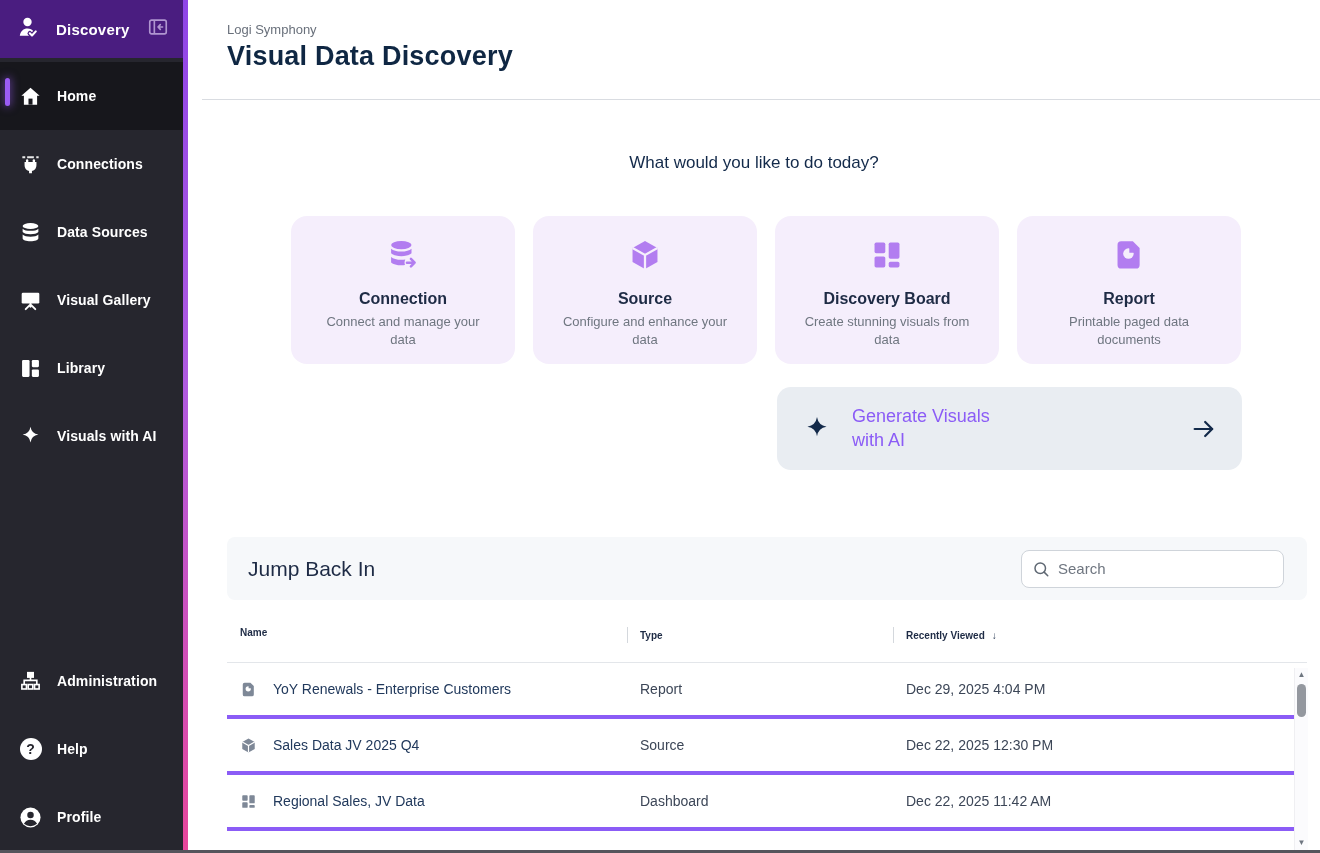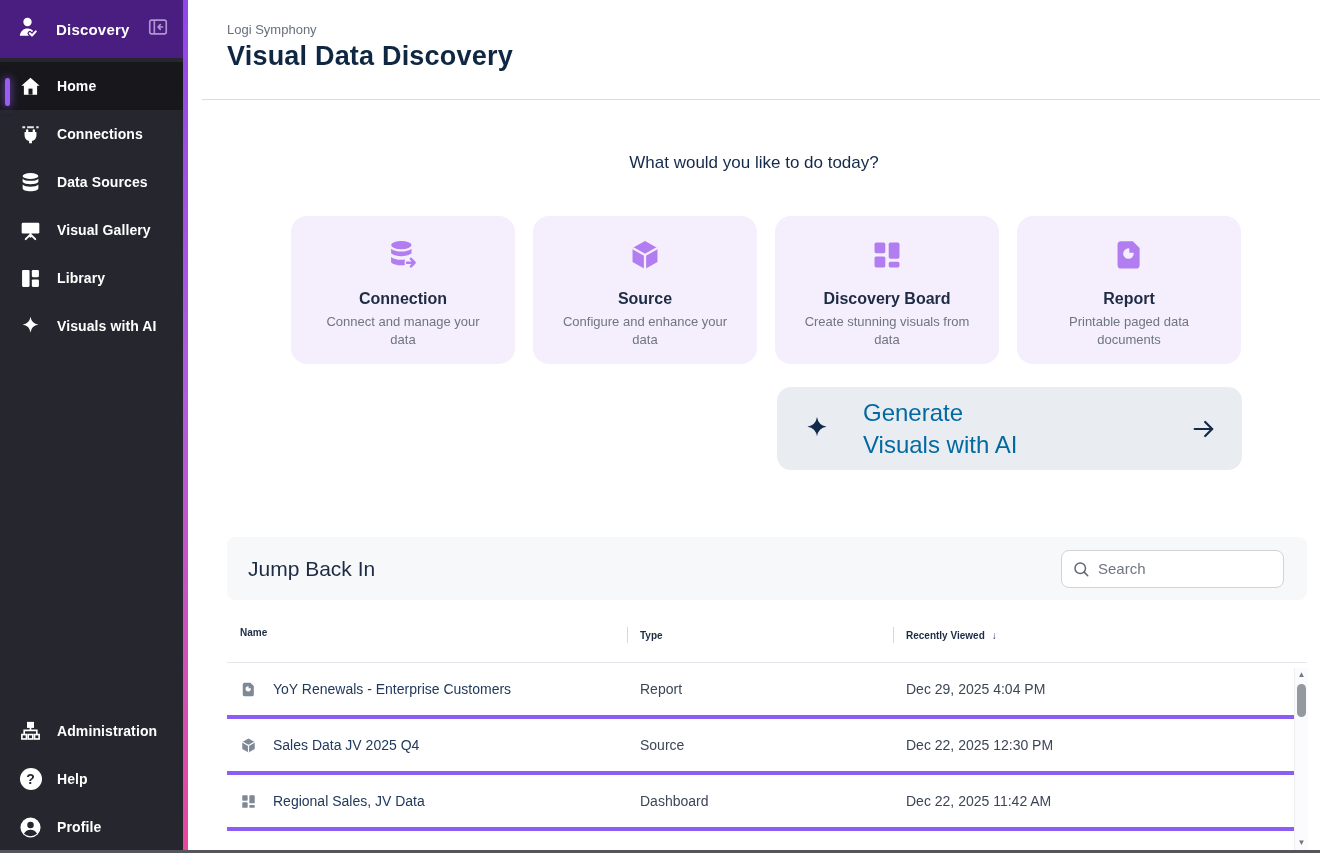--- a/index.html
+++ b/index.html
@@ -6,21 +6,21 @@
   html,body { width:1320px; height:853px; overflow:hidden; }
   body { font-family:"Liberation Sans","DejaVu Sans",sans-serif; background:#fff; position:relative; }
   .app { display:flex; width:100%; height:100%; }
 
   
   .sidebar { width:183px; flex:0 0 183px; background:#26262e; display:flex; flex-direction:column; color:#fff; }
   .accent-strip { width:5px; flex:0 0 5px; background:linear-gradient(180deg,#8f45e8 0%,#b05ce0 45%,#e8479b 100%); }
   .brand { height:58px; background:#4a1d80; display:flex; align-items:center; padding:0 14px 0 17px; }
   .brand-label { font-size:15px; font-weight:700; margin-left:15px; flex:1; letter-spacing:.2px; }
   .nav { display:flex; flex-direction:column; flex:1; padding-top:4px; }
-  .nav-item { height:48px; display:flex; align-items:center; padding-left:19px; position:relative; cursor:pointer; }
+  .nav-item { height:68px; display:flex; align-items:center; padding-left:19px; position:relative; cursor:pointer; }
   .nav-item .ico { width:23px; height:23px; display:flex; align-items:center; justify-content:center; }
   .nav-item .lbl { margin-left:15px; font-size:14px; font-weight:700; letter-spacing:.1px; }
   .nav-item.active { background:#17171c; }
   .active-bar { position:absolute; left:5px; top:16px; width:5px; height:28px; border-radius:4px; background:#9b5cf5; box-shadow:0 0 8px 1px rgba(155,92,245,.55); }
   .nav-bottom { margin-top:auto; display:flex; flex-direction:column; padding-bottom:2px; }
   .circle-q { width:22px; height:22px; border-radius:50%; background:#fff; color:#26262e; font-size:14px; font-weight:700; display:flex; align-items:center; justify-content:center; }
 
   
   .main { flex:1; position:relative; background:#fff; }
   .page-header { padding:22px 0 0 39px; }
@@ -31,28 +31,28 @@
   .question { text-align:center; margin-top:53px; font-size:17px; color:#132a4a; }
 
   .cards { display:flex; gap:18px; margin:43px 0 0 103px; }
   .card { width:224px; height:148px; background:#f5eefc; border-radius:16px; text-align:center; padding-top:21px; cursor:pointer; }
   .card .card-ico { height:36px; display:flex; justify-content:center; align-items:center; }
   .card-title { margin-top:17px; font-size:16px; font-weight:600; color:#1e2b45; }
   .card-sub { margin:5px auto 0; font-size:13px; line-height:1.35; color:#6f7680; width:176px; }
 
   .ai-banner { margin:23px 0 0 589px; width:465px; height:83px; background:#e9edf2; border-radius:14px; display:flex; align-items:center; padding:0 24px 0 26px; cursor:pointer; }
   .ai-banner .spark { width:28px; height:28px; }
-  .ai-label { margin-left:32px; font-size:24px; line-height:1.3; color:#0369a1; width:170px; }
+  .ai-label { margin-left:21px; font-size:18px; line-height:1.3; color:#8b5cf6; width:170px; }
   .ai-arrow { margin-left:auto; width:28px; height:28px; }
 
   
   .jump { margin:67px 13px 0 39px; position:relative; }
   .jump-header { height:63px; background:#f6f8fa; border-radius:8px; display:flex; align-items:center; padding:0 23px 0 21px; }
   .jump-title { font-size:21px; font-weight:500; color:#1e2b45; }
-  .search-box { margin-left:auto; width:223px; height:38px; background:#fff; border:1px solid #cfd4da; border-radius:8px; display:flex; align-items:center; padding:0 10px; }
+  .search-box { margin-left:auto; width:263px; height:38px; background:#fff; border:1px solid #cfd4da; border-radius:8px; display:flex; align-items:center; padding:0 10px; }
   .search-box svg { flex:0 0 18px; }
   .search-box input { border:none; outline:none; width:100%; margin-left:8px; font-size:15px; color:#3c4657; font-family:inherit; background:transparent; }
   .search-box input::placeholder { color:#6f7680; }
 
   .thead { display:flex; align-items:flex-start; padding-top:27px; height:63px; border-bottom:1px solid #e3e6ea; font-size:10px; font-weight:700; color:#1e2b45; }
   .vbar { display:inline-block; width:1px; height:16px; background:#d4d8dd; margin-right:12px; }
   .col-name { flex:0 0 400px; padding-left:13px; display:flex; align-items:center; }
   .col-type { flex:0 0 266px; display:flex; align-items:center; }
   .col-rv { flex:1; display:flex; align-items:center; }
   .sort-arrow { margin-left:7px; font-weight:400; color:#2b3a55; }

